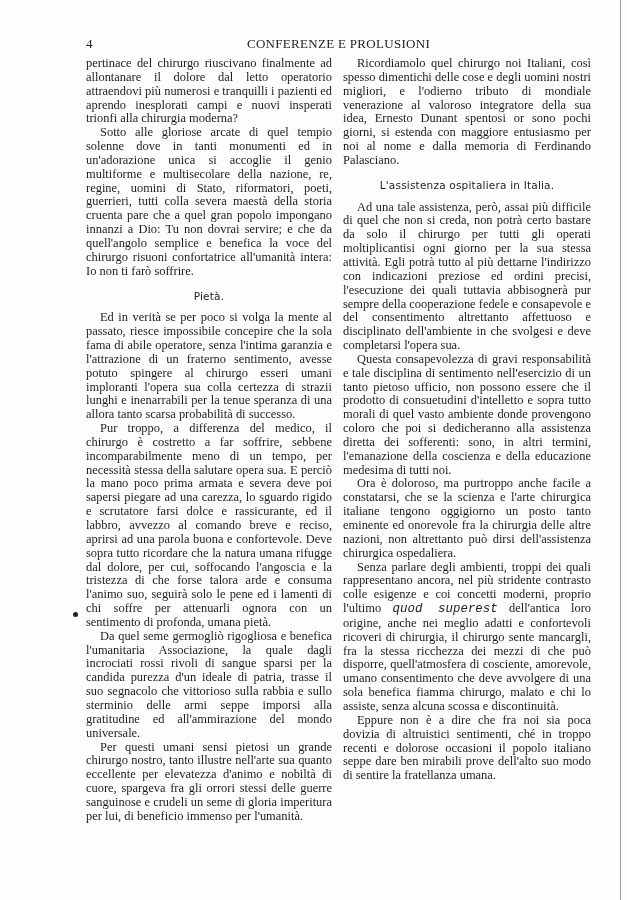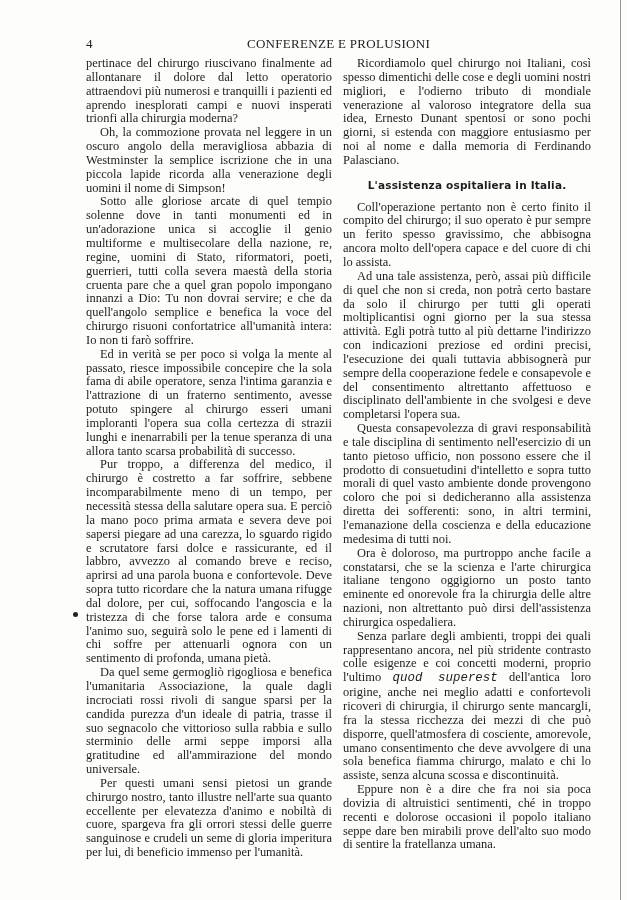--- a/index.html
+++ b/index.html
@@ -8,48 +8,47 @@
   .edge { position:absolute; left:620px; top:0; width:1px; height:900px; background:#9a9a9a; }
   .header { position:absolute; top:36px; left:86px; width:505px; height:16px; font-size:13px; }
   .pnum { position:absolute; left:0; top:0; }
   .rtitle { position:absolute; left:0; right:0; text-align:center; letter-spacing:0.3px; }
   .col { position:absolute; top:57px; width:246px; font-size:12.45px; line-height:13.85px; }
   .colL { left:86px; }
   .colR { left:343px; width:248px; }
   .col p { margin:0; text-align:justify; text-indent:14px; hyphens:manual; }
   .col p.noind { text-indent:0; }
   .col h3 { margin:11px 0 8px; text-align:center; font-family:"DejaVu Sans","Liberation Sans",sans-serif;
-            font-weight:bold; font-size:10.5px; letter-spacing:0.2px; }
+            font-weight:normal; font-size:10.5px; letter-spacing:0.2px; }
   em { font-style:italic;font-family:Liberation Mono, monospace; }
   .dot { position:absolute; left:73px; top:612px; width:5px; height:5px; border-radius:50%; background:#222; }
 </style>
 </head>
 <body>
 
 <div class="edge"></div>
 
 <div class="header">
   <span class="pnum">4</span>
   <div class="rtitle">CONFERENZE E PROLUSIONI</div>
 </div>
 
 <div class="col colL">
   <p class="noind">pertinace del chirurgo riuscivano finalmente ad allontanare il dolore dal letto operatorio attraendovi più numerosi e tranquilli i pazienti ed aprendo inesplorati campi e nuovi insperati trionfi alla chirurgia moderna?</p>
-  <p>Oh, la commozione provata nel leggere in un oscuro angolo della meravigliosa abbazia di Westminster la semplice iscrizione che in una piccola lapide ricorda alla venerazione degli uomini il nome di Simpson!</p>
   <p>Sotto alle gloriose arcate di quel tempio solenne dove in tanti monumenti ed in un'adorazione unica si accoglie il genio multiforme e multisecolare della nazione, re, regine, uomini di Stato, riformatori, poeti, guerrieri, tutti colla severa maestà della storia cruenta pare che a quel gran popolo impongano innanzi a Dio: Tu non dovrai servire; e che da quell'angolo semplice e benefica la voce del chirurgo risuoni confortatrice all'umanità intera: Io non ti farò soffrire.</p>
+  <h3>Pietà.</h3>
   <p>Ed in verità se per poco si volga la mente al passato, riesce impossibile concepire che la sola fama di abile operatore, senza l'intima garanzia e l'attrazione di un fraterno sentimento, avesse potuto spingere al chirurgo esseri umani imploranti l'opera sua colla certezza di strazii lunghi e inenarrabili per la tenue speranza di una allora tanto scarsa probabilità di successo.</p>
   <p>Pur troppo, a differenza del medico, il chirurgo è costretto a far soffrire, sebbene incomparabilmente meno di un tempo, per necessità stessa della salutare opera sua. E perciò la mano poco prima armata e severa deve poi sapersi piegare ad una carezza, lo sguardo rigido e scrutatore farsi dolce e rassicurante, ed il labbro, avvezzo al comando breve e reciso, aprirsi ad una parola buona e confortevole. Deve sopra tutto ricordare che la natura umana rifugge dal dolore, per cui, soffocando l'angoscia e la tristezza di che forse talora arde e consuma l'animo suo, seguirà solo le pene ed i lamenti di chi soffre per attenuarli ognora con un sentimento di profonda, umana pietà.</p>
   <p>Da quel seme germogliò rigogliosa e benefica l'umanitaria Associazione, la quale dagli incrociati rossi rivoli di sangue sparsi per la candida purezza d'un ideale di patria, trasse il suo segnacolo che vittorioso sulla rabbia e sullo sterminio delle armi seppe imporsi alla gratitudine ed all'ammirazione del mondo universale.</p>
   <p>Per questi umani sensi pietosi un grande chirurgo nostro, tanto illustre nell'arte sua quanto eccellente per elevatezza d'animo e nobiltà di cuore, spargeva fra gli orrori stessi delle guerre sanguinose e crudeli un seme di gloria imperitura per lui, di beneficio immenso per l'umanità.</p>
 </div>
 
 <div class="dot"></div>
 
 <div class="col colR">
   <p>Ricordiamolo quel chirurgo noi Italiani, così spesso dimentichi delle cose e degli uomini nostri migliori, e l'odierno tributo di mondiale venerazione al valoroso integratore della sua idea, Ernesto Dunant spentosi or sono pochi giorni, si estenda con maggiore entusiasmo per noi al nome e dalla memoria di Ferdinando Palasciano.</p>
   <h3>L'assistenza ospitaliera in Italia.</h3>
-  <p>Coll'operazione pertanto non è certo finito il compito del chirurgo; il suo operato è pur sempre un ferito spesso gravissimo, che abbisogna ancora molto dell'opera capace e del cuore di chi lo assista.</p>
   <p>Ad una tale assistenza, però, assai più difficile di quel che non si creda, non potrà certo bastare da solo il chirurgo per tutti gli operati moltiplicantisi ogni giorno per la sua stessa attività. Egli potrà tutto al più dettarne l'indirizzo con indicazioni preziose ed ordini precisi, l'esecuzione dei quali tuttavia abbisognerà pur sempre della cooperazione fedele e consapevole e del consentimento altrettanto affettuoso e disciplinato dell'ambiente in che svolgesi e deve completarsi l'opera sua.</p>
   <p>Questa consapevolezza di gravi responsabilità e tale disciplina di sentimento nell'esercizio di un tanto pietoso ufficio, non possono essere che il prodotto di consuetudini d'intelletto e sopra tutto morali di quel vasto ambiente donde provengono coloro che poi si dedicheranno alla assistenza diretta dei sofferenti: sono, in altri termini, l'emanazione della coscienza e della educazione medesima di tutti noi.</p>
   <p>Ora è doloroso, ma purtroppo anche facile a constatarsi, che se la scienza e l'arte chirurgica italiane tengono oggigiorno un posto tanto eminente ed onorevole fra la chirurgia delle altre nazioni, non altrettanto può dirsi dell'assistenza chirurgica ospedaliera.</p>
   <p><span>Senza parlare degli ambienti, troppi dei quali rappresentano ancora, nel più stridente contrasto colle esigenze e coi concetti moderni, proprio l'ultimo </span><em>quod superest</em><span> dell'antica loro origine, anche nei meglio adatti e confortevoli ricoveri di chirurgia, il chirurgo sente mancargli, fra la stessa ricchezza dei mezzi di che può disporre, quell'atmosfera di cosciente, amorevole, umano consentimento che deve avvolgere di una sola benefica fiamma chirurgo, malato e chi lo assiste, senza alcuna scossa e discontinuità.</span></p>
   <p>Eppure non è a dire che fra noi sia poca dovizia di altruistici sentimenti, ché in troppo recenti e dolorose occasioni il popolo italiano seppe dare ben mirabili prove dell'alto suo modo di sentire la fratellanza umana.</p>
 </div>
 
 </body></html>

